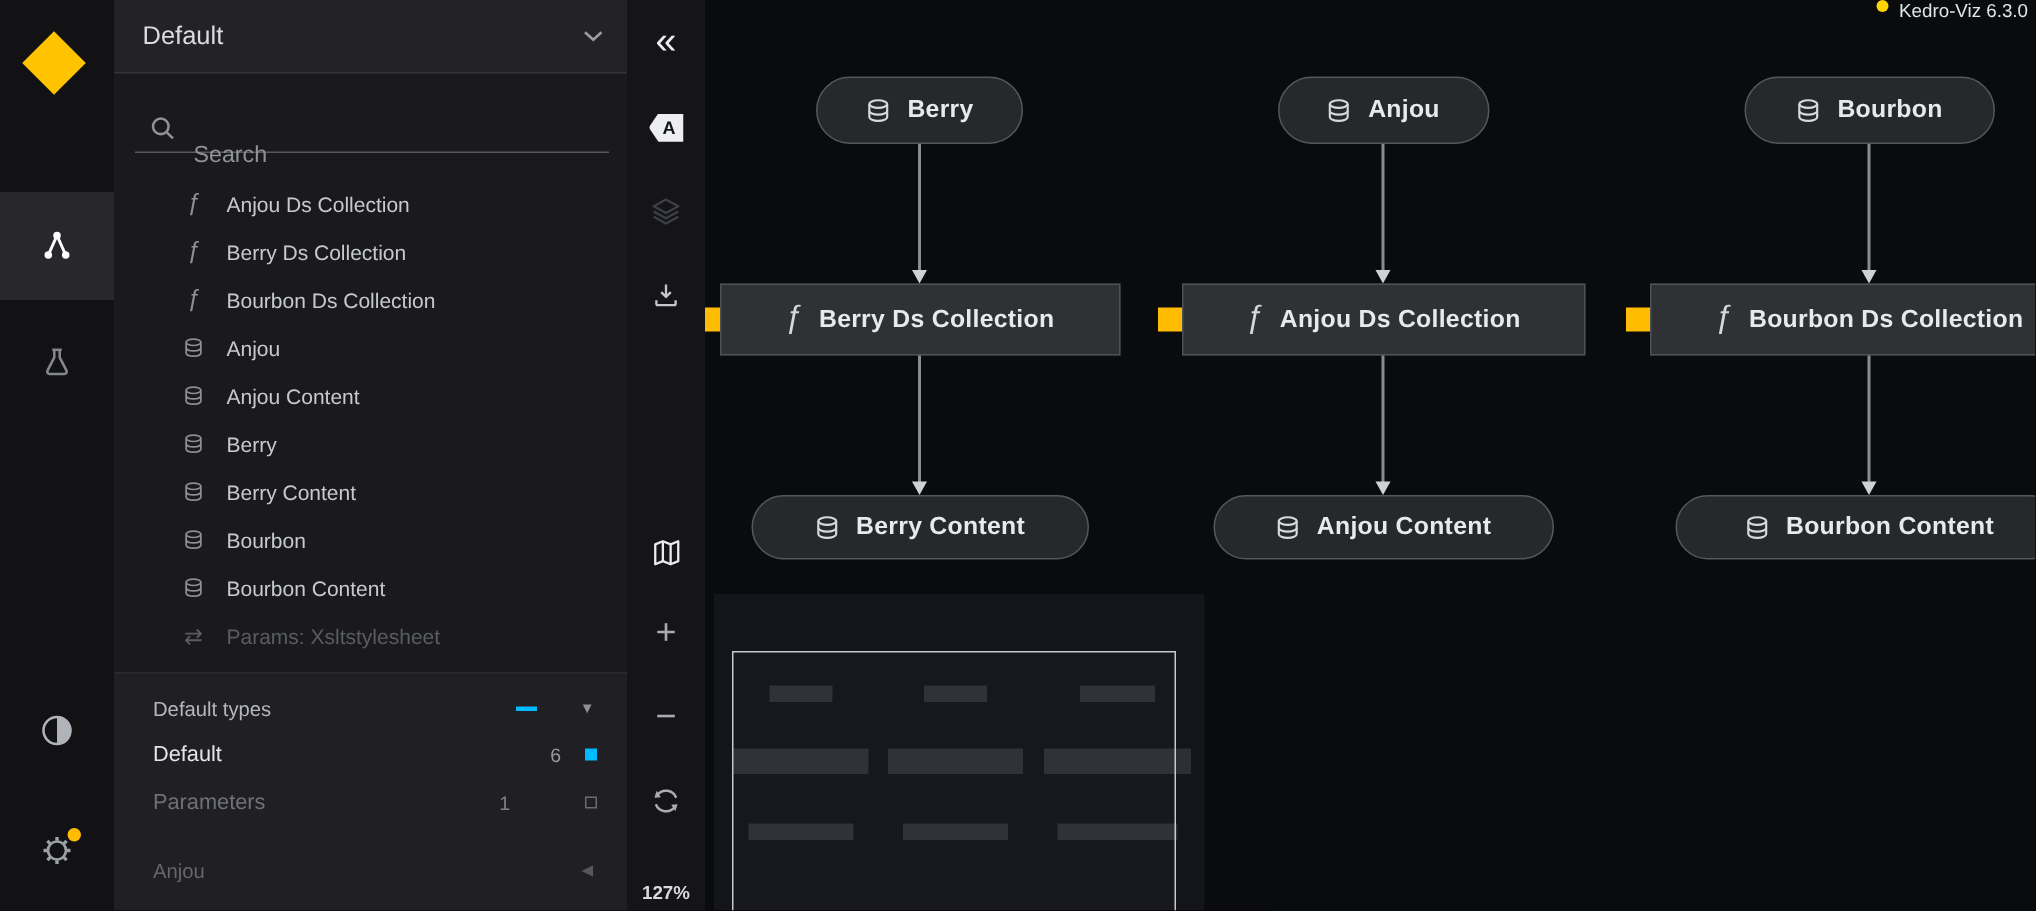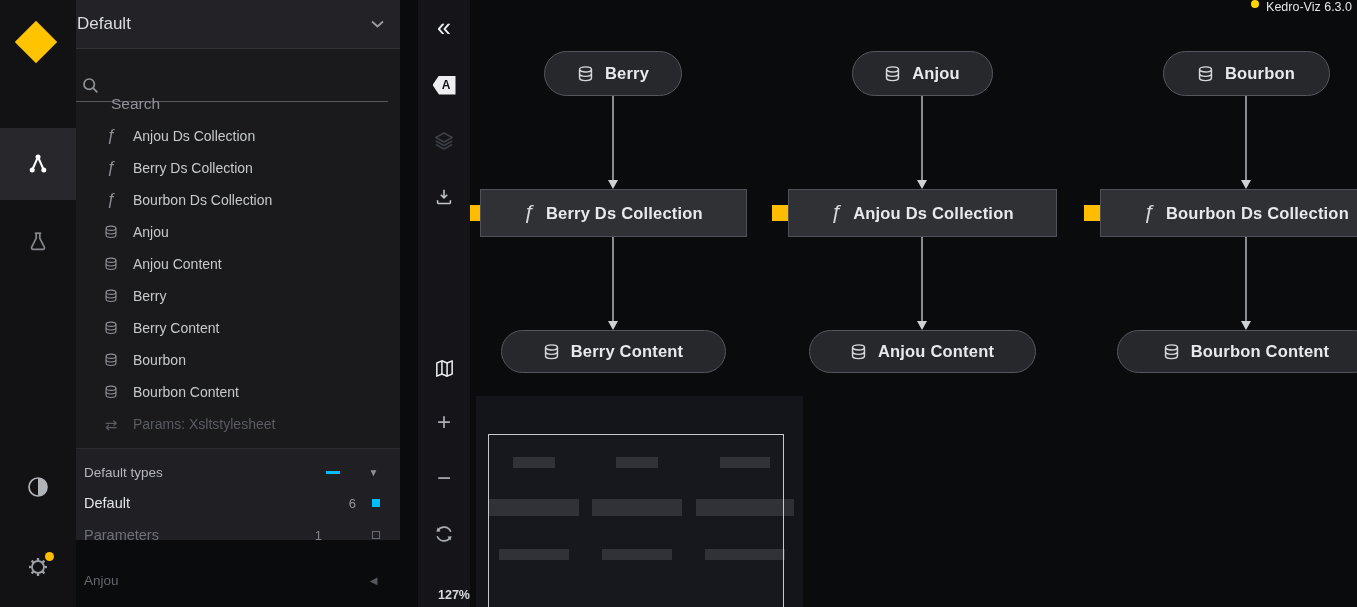--- a/index.html
+++ b/index.html
@@ -14,21 +14,21 @@
 
   
   .rail { position:absolute; left:0; top:0; width:76px; height:607px; background:#121215; z-index:30; }
   .logo { position:absolute; left:21px; top:27px; width:30px; height:30px; background:#ffc300; transform:rotate(45deg); }
   .rail-btn { position:absolute; left:0; width:76px; height:72px; display:flex; align-items:center; justify-content:center; cursor:pointer; }
   .rail-btn.active { background:#28282c; }
   .gear-wrap { position:relative; }
   .gear-dot { position:absolute; right:-4px; top:-3px; width:9px; height:9px; border-radius:50%; background:#ffbc00; }
 
   
-  .sidebar { position:absolute; left:58px; top:0; width:342px; height:540px; background:#1a1a1d; z-index:25; }
+  .sidebar { position:absolute; left:76px; top:0; width:342px; height:607px; background:#1a1a1d; z-index:25; }
   .sb-header { position:absolute; top:0; left:0; right:0; height:49px; background:#232327; border-bottom:1px solid #323237;
                display:flex; align-items:center; padding:0 16px 0 19px; cursor:pointer; }
   .sb-header-label { flex:1; font-size:17px; color:#dadcdf; }
   .search-row { position:absolute; top:70px; left:14px; right:12px; height:32px; border-bottom:1px solid #55585d;
                 display:flex; align-items:center; gap:12px; padding-left:10px; }
   .search-input { flex:1; background:transparent; border:none; outline:none; font-size:15.5px; color:#d6d8db;
                   font-family:"Liberation Sans","DejaVu Sans",sans-serif;margin-top:36px; }
   .search-input::placeholder { color:#8f9297; opacity:1; }
 
   .nav-list { position:absolute; top:120px; left:0; right:0; }
@@ -56,21 +56,21 @@
   .tri.dim { color:#54575c; }
 
   
   .toolbar { position:absolute; left:418px; top:0; width:52px; height:607px; background:#141419; z-index:20; }
   .tb-btn { position:absolute; left:0; width:52px; height:40px; display:flex; align-items:center; justify-content:center; cursor:pointer; }
   .collapse-glyph { font-size:25px; color:#eceef0; line-height:1; margin-top:-4px; }
   .tag-shape { width:23px; height:19px; background:#eceef0; clip-path:polygon(28% 0,100% 0,100% 100%,28% 100%,0 50%);
                display:flex; align-items:center; justify-content:center; padding-left:4px; }
   .tag-shape span { font-size:12px; font-weight:bold; color:#121316; }
   .plusminus { font-size:24px; color:#a9adb2; line-height:1; }
-  .zoom-label { position:absolute; left:0; width:52px; bottom:5px; text-align:right; font-size:12.5px; font-weight:bold; color:#d8dadd; }
+  .zoom-label { position:absolute; left:0; width:52px; bottom:5px; text-align:center; font-size:12.5px; font-weight:bold; color:#d8dadd; }
 
   
   .canvas { position:absolute; left:470px; top:0; width:887px; height:607px; background:#0a0b0d; overflow:hidden; }
   .version { position:absolute; top:0; right:5px; height:15px; display:flex; align-items:flex-start; gap:7px; }
   .version-dot { width:8px; height:8px; border-radius:50%; background:#ffd500; }
   .version-text { font-size:12.5px; color:#e2e4e6; }
 
   .node { position:absolute; display:flex; align-items:center; justify-content:center; gap:11px;
           font-weight:bold; font-size:16.5px; color:#e7e9ec; letter-spacing:.2px; cursor:pointer; white-space:nowrap; }
   .node-pill { background:#27282c; border:1px solid #54575d; border-radius:23px; }

